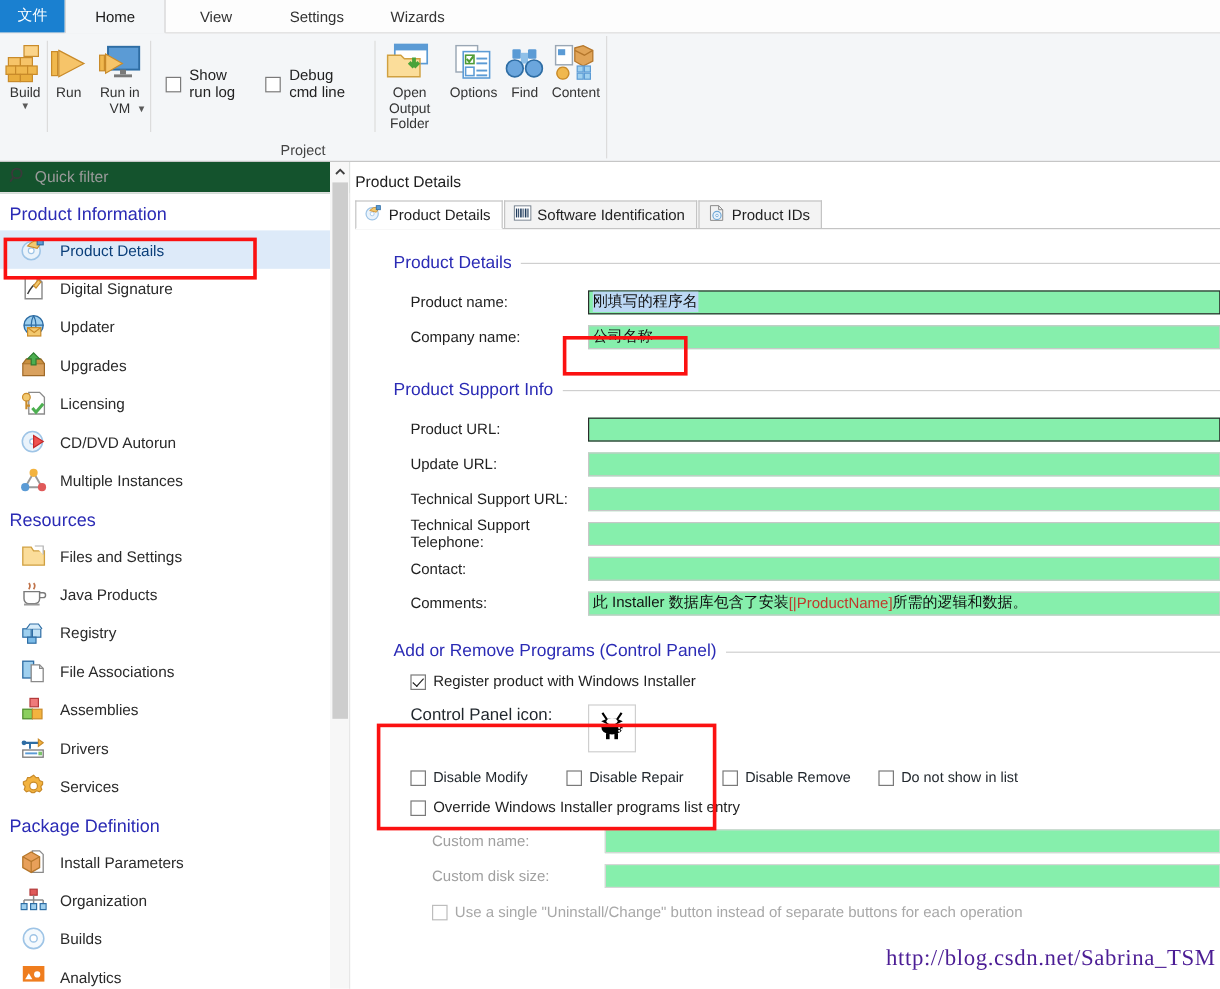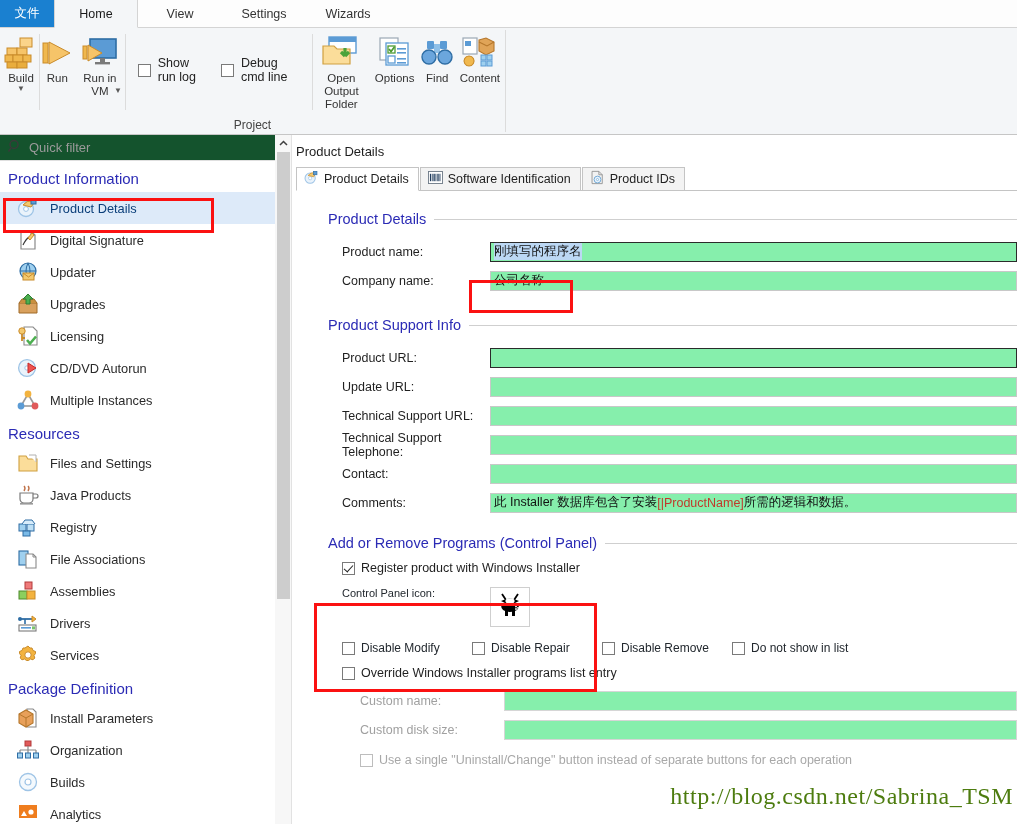--- a/index.html
+++ b/index.html
@@ -128,21 +128,21 @@
   .sel { background:#bcd8f4; }
   .mono-red { color:#c0392b; }
 
   .cbrow { display:flex; align-items:center; gap:6px; font-size:12.5px; color:#1f1f1f; }
   .cbrow.muted { color:#a8a8a8; }
 
   .icon-box { width:40px; height:40px; border:1px solid #cfcfcf; background:#fff;
               display:flex; align-items:center; justify-content:center; }
 
   .wm { position:absolute; right:4px; bottom:14px; font-family:"Liberation Serif","DejaVu Serif",serif;
-        font-size:24px; color:#4d7c0f; letter-spacing:.5px; z-index:5; pointer-events:none; }
+        font-size:19px; color:#4c1d95; letter-spacing:.5px; z-index:5; pointer-events:none; }
 
   .grid4 { display:flex; align-items:center; }
   .grid4 > div { display:flex; align-items:center; gap:6px; }
 </style>
 </head>
 <body>
 
 <div class="ribbon-tabs">
   <div class="file-tab">文件</div>
   <div class="rtab active">Home</div>
@@ -643,21 +643,21 @@
           <span class="rule"></span>
         </div>
 
         <div style="padding-left:14px;">
           <div class="cbrow" style="margin-top:6px;">
             <span class="cbx checked"></span>
             <span>Register product with Windows Installer</span>
           </div>
 
           <div style="display:flex; align-items:flex-start; margin-top:12px;">
-            <div style="width:148px; font-size:11px;">Control Panel icon:</div>
+            <div style="width:148px; font-size:14px;">Control Panel icon:</div>
             <div class="icon-box">
               <span>
                 <svg width="30" height="30" viewBox="0 0 30 30">
                   <path d="M7 3 L11 9 M23 3 L19 9" stroke="#000" stroke-width="1.8" fill="none"></path>
                   <path d="M6 10 q9 -5 18 0 q-9 6 -18 0 z" fill="#000"></path>
                   <ellipse cx="15" cy="10" rx="4.6" ry="2.7" fill="#fff"></ellipse>
                   <path d="M6 14 q9 -3 18 0 q0 7 -9 7 q-9 0 -9 -7 z" fill="#000"></path>
                   <rect x="10" y="20" width="3" height="5" fill="#000"></rect>
                   <rect x="17" y="20" width="3" height="5" fill="#000"></rect>
                   <circle cx="21" cy="15.5" r="0.9" fill="#fff"></circle>

